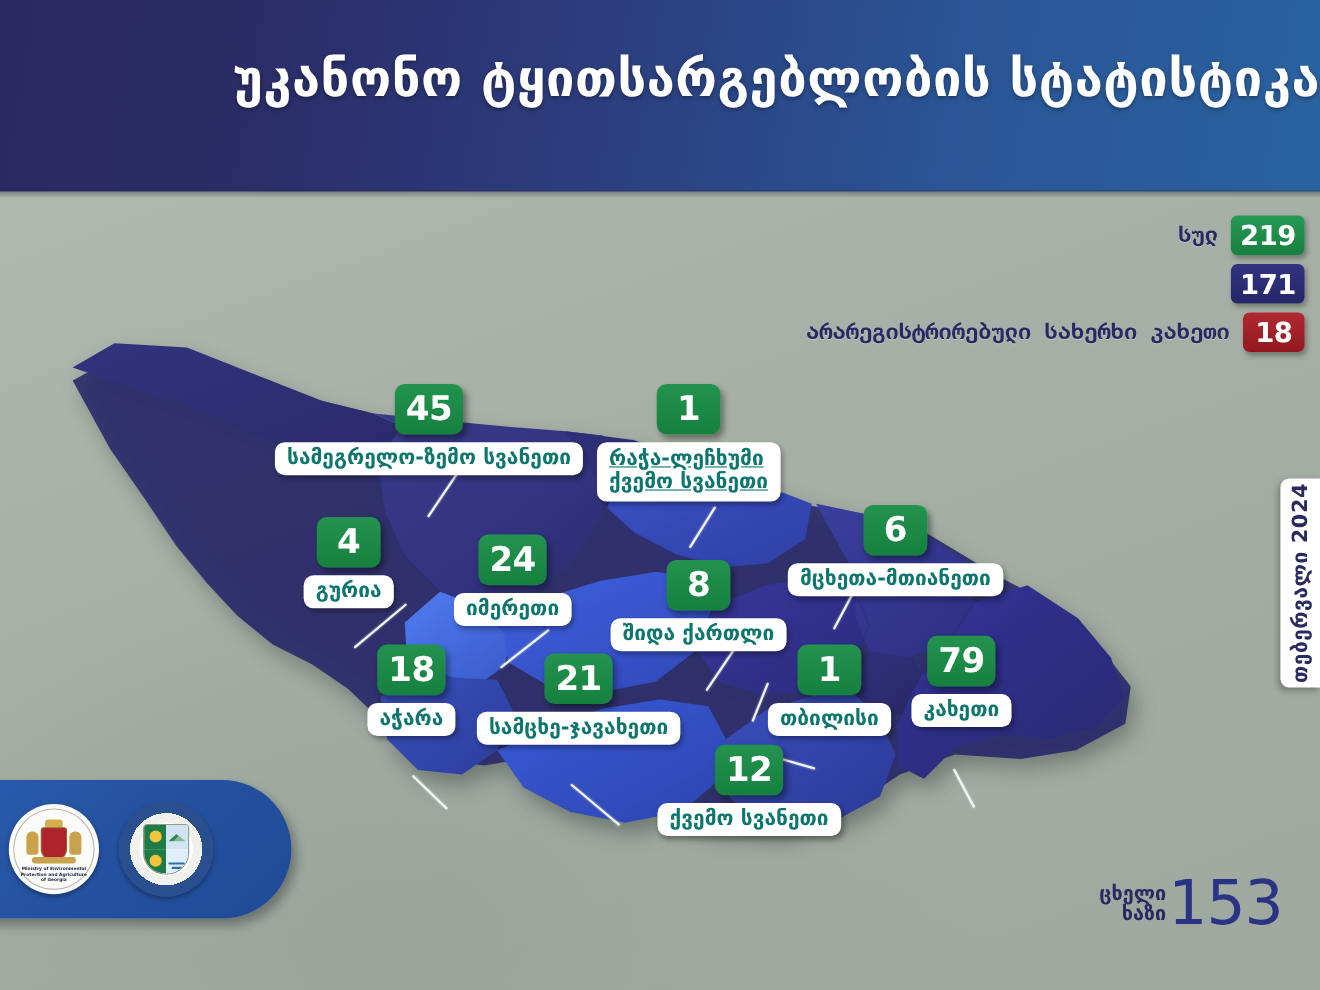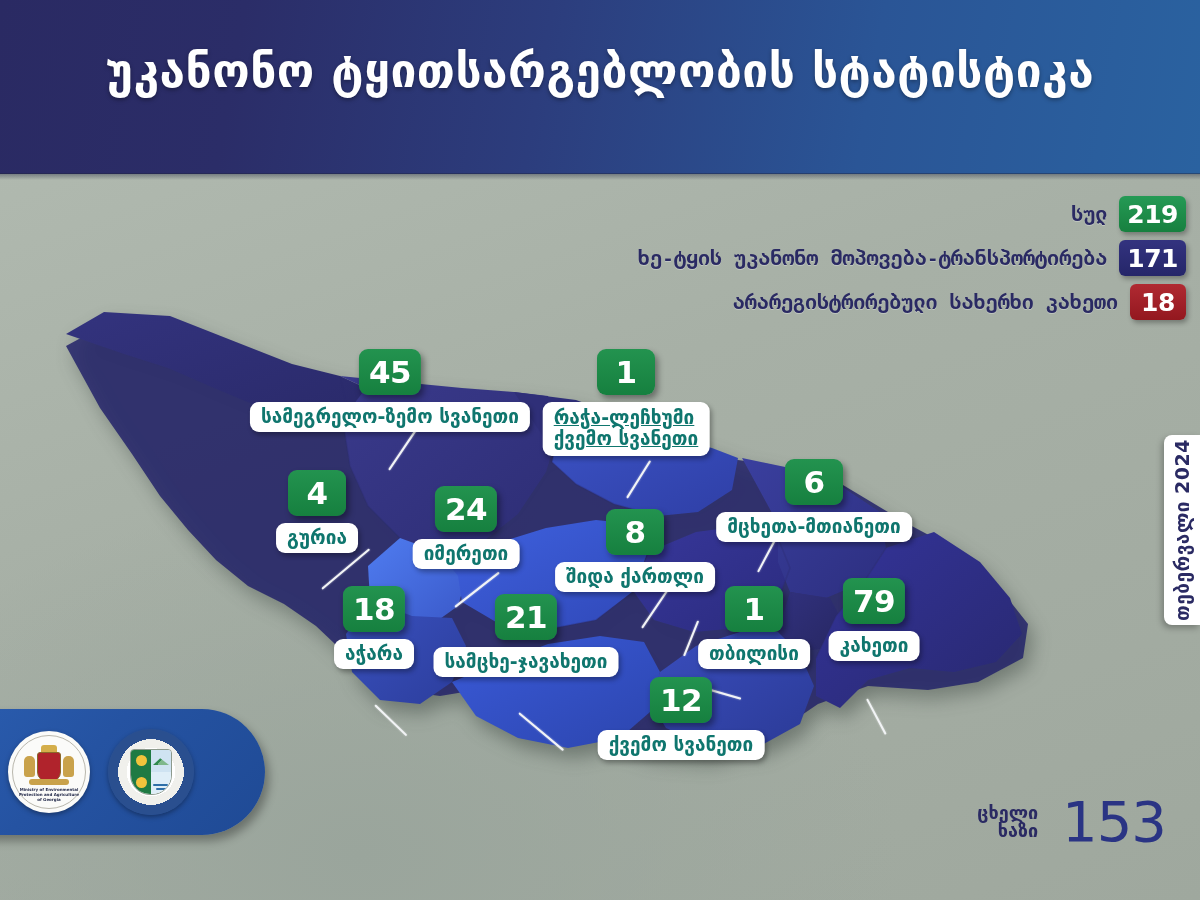--- a/index.html
+++ b/index.html
@@ -17,21 +17,21 @@
   
   #header{
     position:absolute;left:0;top:0;width:1200px;height:174px;
     background:linear-gradient(100deg,#2a2a63 0%,#2b2d68 20%,#2c3d7d 45%,#2a5596 72%,#2a62a0 100%);
   }
   #header:after{
     content:"";position:absolute;left:0;bottom:-6px;width:1200px;height:7px;
     background:linear-gradient(to bottom,rgba(30,35,60,.45),rgba(30,35,60,0));
   }
   #header-title{
-    position:absolute;left:0;right:0;top:44px;text-align:center;
+    position:absolute;left:0;right:0;top:44px;text-align:right;
     color:#ffffff;font-size:46px;font-weight:bold;letter-spacing:.5px;
     text-shadow:0 2px 4px rgba(0,0,0,.35);
     white-space:nowrap;
   }
 
   
   #legend{position:absolute;right:14px;top:196px;display:flex;flex-direction:column;gap:8px;align-items:flex-end;}
   .legend-row{display:flex;align-items:center;justify-content:flex-end;gap:12px;}
   .legend-label{
     color:#2a2a63;font-size:20px;font-weight:bold;white-space:nowrap;
@@ -129,41 +129,40 @@
   .sv-br{right:0;bottom:0;background:#dfeef8;}
   .sv-sun{position:absolute;width:11px;height:11px;border-radius:50%;background:#f2c33c;}
   .sv-sun1{left:5px;top:5px;}
   .sv-sun2{left:5px;bottom:6px;}
   .sv-mtn{position:absolute;right:2px;top:7px;width:16px;height:8px;
     background:linear-gradient(135deg,#2f8a4e 50%,#7fb88c 50%);clip-path:polygon(0 100%,45% 15%,100% 100%);}
   .sv-wave{position:absolute;right:3px;bottom:8px;width:15px;height:2px;background:#2f6fa8;border-radius:2px;}
   .sv-wave2{bottom:4px;width:12px;}
 
   
-  #hotline{position:absolute;right:34px;bottom:52px;display:flex;align-items:center;gap:24px;}
+  #hotline{position:absolute;right:34px;bottom:52px;display:flex;align-items:center;gap:2px;}
   #hotline-words{display:flex;flex-direction:column;color:#2a2a63;
     font-size:18px;font-weight:bold;line-height:1.0;text-align:right;}
   #hotline-number{color:#2a3484;font-size:56px;font-weight:normal;letter-spacing:-1px;line-height:.92;}
 </style>
 </head>
 <body>
 
 <div id="stage">
 
   <div id="header">
     <div id="header-title">უკანონო ტყითსარგებლობის სტატისტიკა</div>
   </div>
 
   <div id="legend">
     <div class="legend-row">
       <span class="legend-label">სულ</span>
       <span class="legend-badge lb-green">219</span>
     </div>
     <div class="legend-row">
-      <span class="legend-label">ხე-ტყის უკანონო მოპოვება-ტრანსპორტირება</span>
       <span class="legend-badge lb-navy">171</span>
     </div>
     <div class="legend-row">
       <span class="legend-label">არარეგისტრირებული სახერხი კახეთი</span>
       <span class="legend-badge lb-red">18</span>
     </div>
   </div>
 
   <div id="map-wrap">
     <svg id="map-svg" viewBox="0 0 1010 520">

